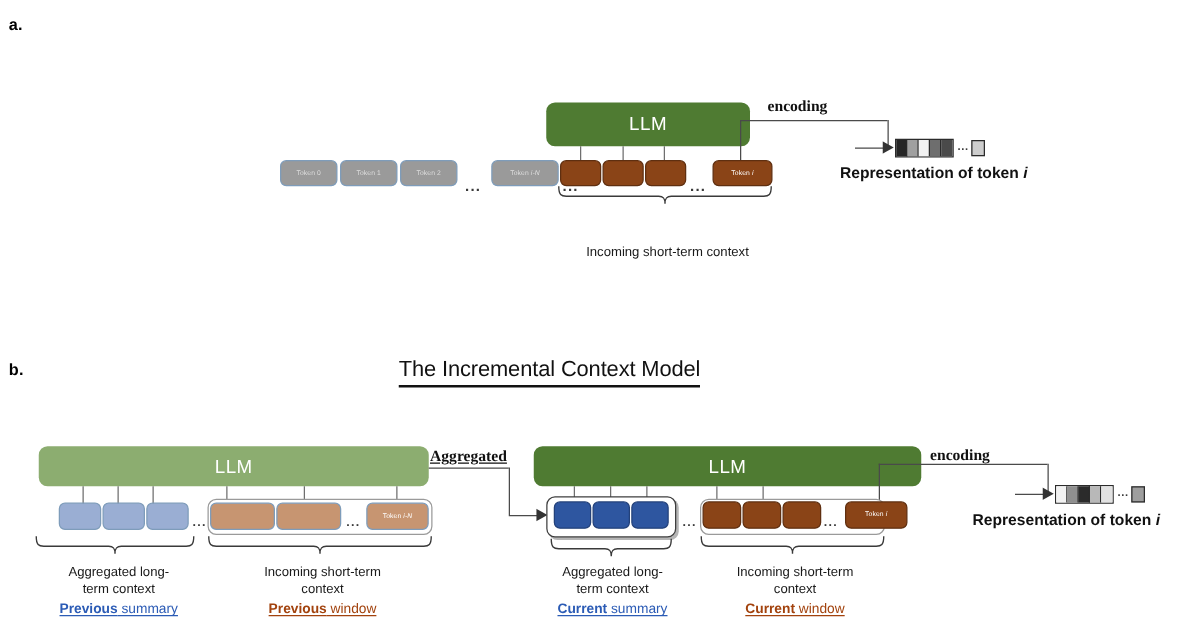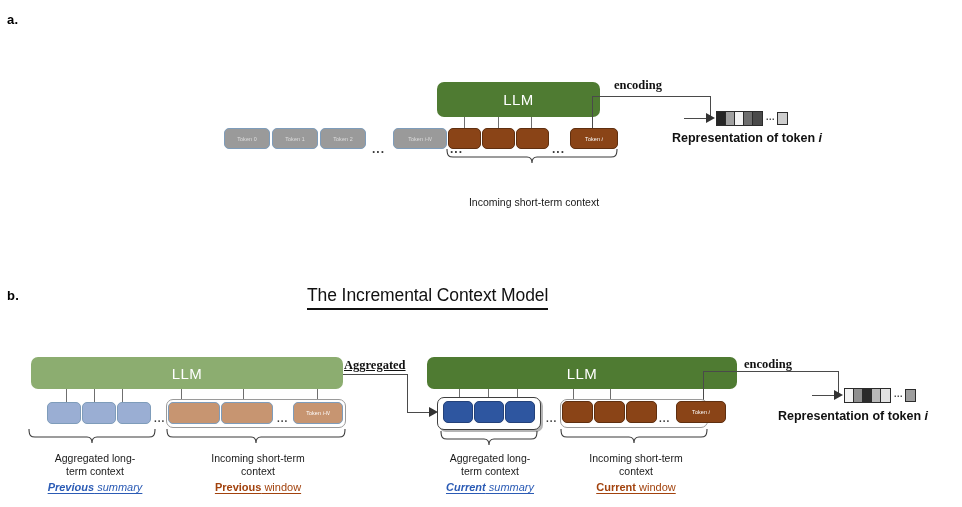--- a/index.html
+++ b/index.html
@@ -85,21 +85,21 @@
     font-size: 10.5px; color: #1a1a1a; text-align: center;
     line-height: 13px;
   }
   .sublabel {
     position: absolute;
     font-size: 11px; text-align: center;
     white-space: nowrap;
   }
   .sublabel b { font-weight: bold; }
   .sublabel .u { text-decoration: underline; text-underline-offset: 2px; }
-  .sublabel.blue  { color: #2b5bb5; font-style: italic; }
+  .sublabel.blue  { color: #2b5bb5; }
   .sublabel.brown { color: #a2420d; }
 
   
   .serif-label {
     position: absolute;
     font-family: "Liberation Serif", serif;
     font-weight: bold;
     font-size: 12.5px;
     color: #111;
     white-space: nowrap;
@@ -193,21 +193,21 @@
     </div>
     <div class="rdots">...</div>
     <div class="tail" style="background:#cdcdcd"></div>
   </div>
   <div class="repr-caption" style="left:672px; top:131px;">
     <span>Representation of token </span><i>i</i>
   </div>
 
   <div class="abs panel-letter" style="left:7px; top:288px;">b.</div>
 
-  <div class="abs panel-title" style="left:307px; top:285px;">The Incremental Context Model</div>
+  <div class="abs panel-title" style="left:319px; top:285px;">The Incremental Context Model</div>
 
   <div class="abs llm light" style="left:31px; top:357px; width:312px; height:32px;">
     <span>LLM</span>
   </div>
 
   <div class="vline" style="left:66px; top:389px; height:17px;"></div>
   <div class="vline" style="left:94px; top:389px; height:17px;"></div>
   <div class="vline" style="left:122px; top:389px; height:17px;"></div>
   <div class="vline" style="left:181px; top:389px; height:17px;"></div>
   <div class="vline" style="left:243px; top:389px; height:17px;"></div>

